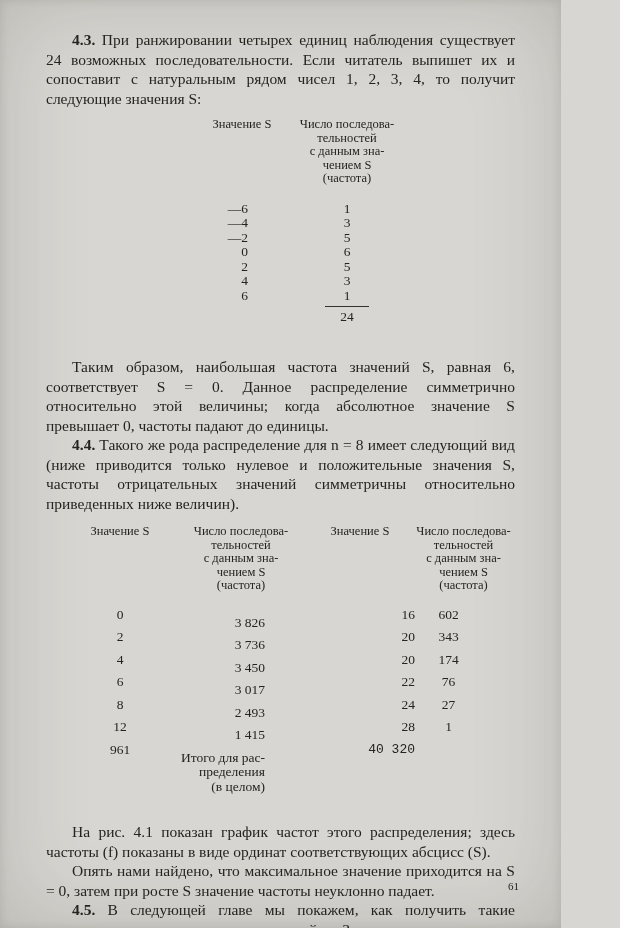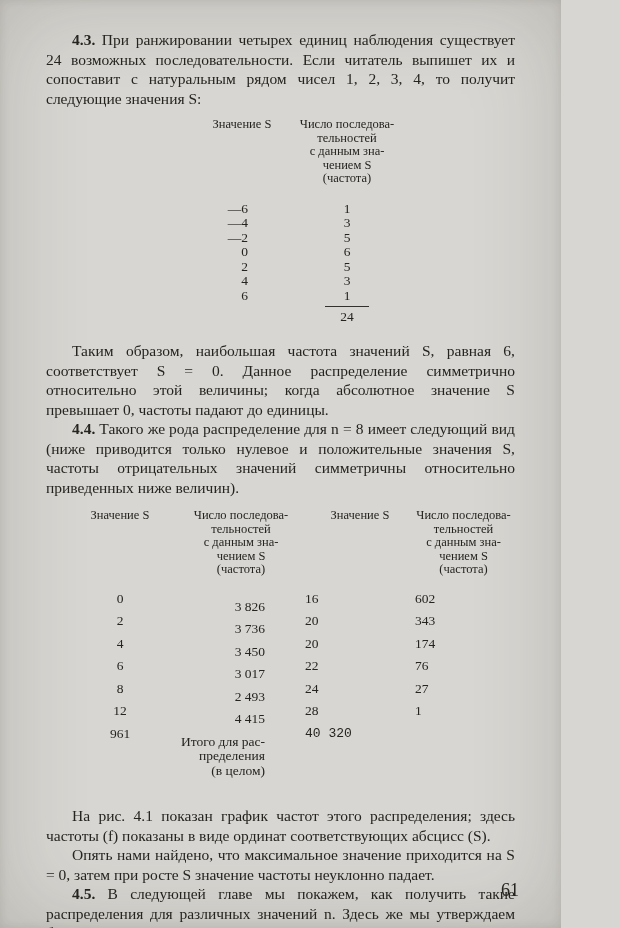--- a/index.html
+++ b/index.html
@@ -46,30 +46,30 @@
   .t2-grid { display: grid; grid-template-columns: 70px 150px 110px 115px; }
   .t2-header { font-size: 12.5px; line-height: 13.5px; }
   .t2-header .h-cell { text-align: center; align-self: start; }
   .t2-header .h-cell:nth-child(2) { padding-left: 22px; }
   .t2-header .h-cell:nth-child(4) { padding-right: 18px; }
   .t2-body { margin-top: 15px; }
   .t2-body .trow { display: grid; grid-template-columns: 70px 150px 110px 115px; line-height: 14.5px; }
   .t2-body .tcell { white-space: pre-line; }
   .t2-body .trow .tcell:nth-child(1) { text-align: center; }
   .t2-body .trow .tcell:nth-child(2) { text-align: right; padding-right: 40px; margin-top: 8px; }
-  .t2-body .trow .tcell:nth-child(3) { text-align: left; }
-  .t2-body .trow .tcell:nth-child(4) { text-align: left; padding-right: 48px; }
+  .t2-body .trow .tcell:nth-child(3) { text-align: right; }
+  .t2-body .trow .tcell:nth-child(4) { text-align: center; padding-right: 48px; }
   .t2-body .trow:last-child .tcell:nth-child(3) { font-size: 13px; line-height: 13.5px; font-family: Liberation Mono, monospace; }
   .t2-body .trow:last-child .tcell:nth-child(4) { border-top: 1.2px solid #33312c; padding-top: 2px; text-decoration: underline; }
 
   .page-number {
     position: absolute;
     top: 880px;
     right: 42px;
-    font-size: 18px;
+    font-size: 11px;
   }
 </style>
 </head>
 <body>
 
 <div class="page">
 
   <p class="body-text indent"><b class="secnum">4.3.</b> <span>При ранжировании четырех единиц наблюдения существует 24 возможных последовательности. Если читатель выпишет их и сопоставит с натуральным рядом чисел 1, 2, 3, 4, то получит следующие значения S:</span></p>
 
   <div class="table1">
@@ -109,21 +109,21 @@
         <div class="trow">
           <span class="tcell">6</span>
           <span class="tcell">1</span>
         </div>
       </div>
     <div class="t1-grid t1-total-row">
       <span class="t1-total-cell"><span class="t1-total">24</span></span>
     </div>
   </div>
 
-  <p class="body-text indent" style="margin-top:16px">Таким образом, наибольшая частота значений S, равная 6, соответствует S = 0. Данное распределение симметрично относительно этой величины; когда абсолютное значение S превышает 0, частоты падают до единицы.</p>
+  <p class="body-text indent" style="margin-top:32px">Таким образом, наибольшая частота значений S, равная 6, соответствует S = 0. Данное распределение симметрично относительно этой величины; когда абсолютное значение S превышает 0, частоты падают до единицы.</p>
 
   <p class="body-text indent"><b class="secnum">4.4.</b> <span>Такого же рода распределение для n = 8 имеет следующий вид (ниже приводится только нулевое и положительные значения S, частоты отрицательных значений симметричны относительно приведенных ниже величин).</span></p>
 
   <div class="table2">
     <div class="t2-grid t2-header">
       <span class="h-cell">Значение S</span>
       <span class="h-cell multi">Число последова-
 тельностей
 с данным зна-
 чением S
@@ -161,21 +161,21 @@
           <span class="tcell">76</span>
         </div>
         <div class="trow">
           <span class="tcell">8</span>
           <span class="tcell">2 493</span>
           <span class="tcell">24</span>
           <span class="tcell">27</span>
         </div>
         <div class="trow">
           <span class="tcell">12</span>
-          <span class="tcell">4 415</span>
+          <span class="tcell">1 415</span>
           <span class="tcell">28</span>
           <span class="tcell">1</span>
         </div>
         <div class="trow">
           <span class="tcell">961</span>
           <span class="tcell">Итого для рас-
 пределения
 (в целом)</span>
           <span class="tcell">40 320</span>
         </div>

